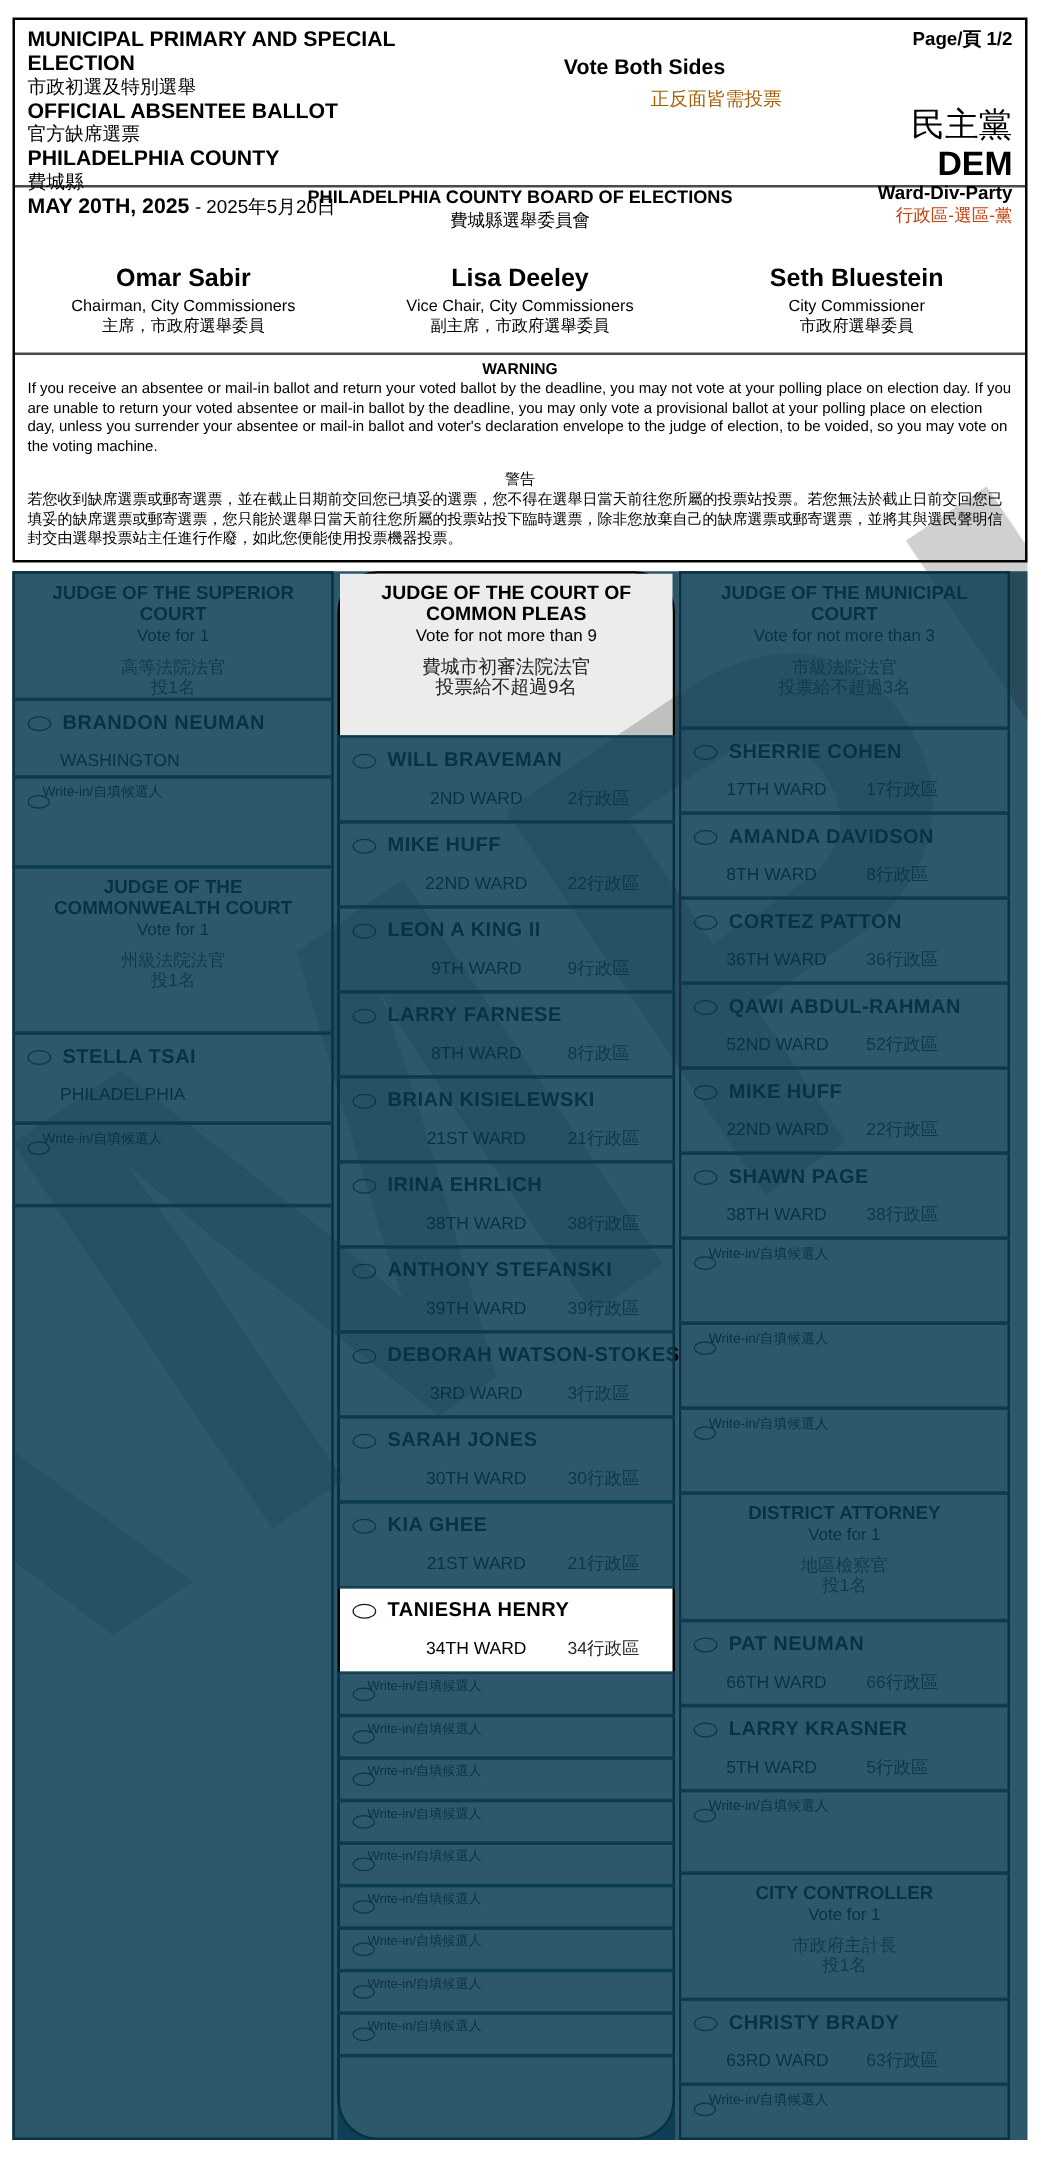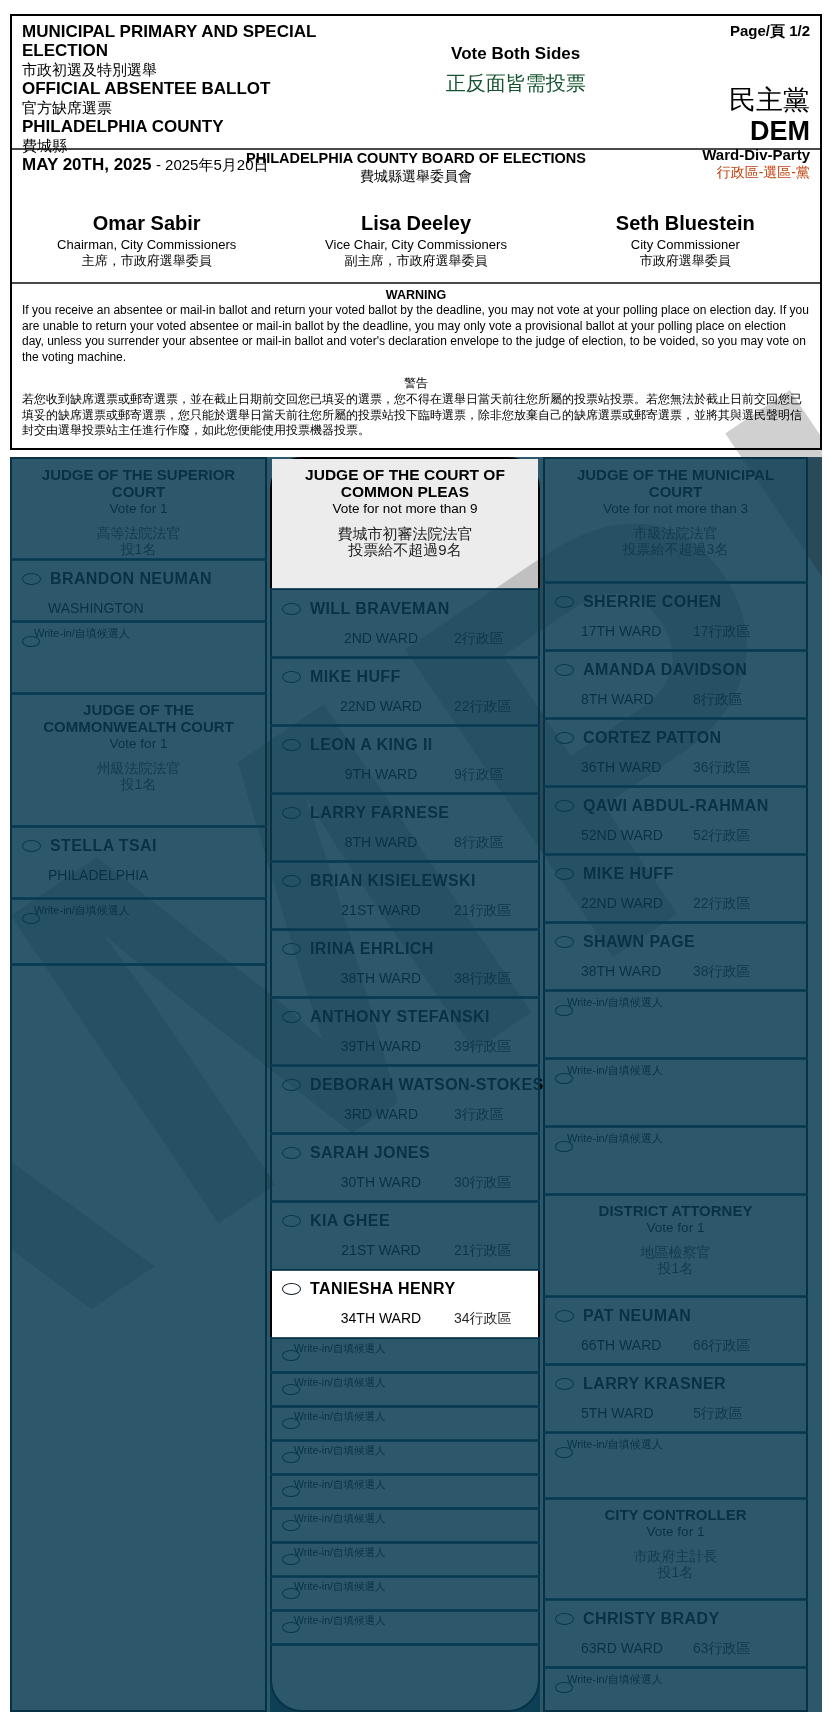--- a/index.html
+++ b/index.html
@@ -16,21 +16,21 @@
 
   
   #header-box { position:absolute; left:10px; top:14px; width:812px; height:436px; box-sizing:border-box;
     border:2px solid #000; display:flex; flex-direction:column; }
   #hdr-row1 { box-sizing:border-box; height:134px; border-bottom:2px solid #4a4a4a; display:flex; padding:6px 8px 0 10px; }
   #hdr-left { flex:1 1 auto; }
   #hdr-left .en { font-weight:bold; font-size:17px; line-height:19px; }
   #hdr-left .zh { font-size:15px; line-height:19px; }
   #hdr-center { width:220px; text-align:center; margin-top:22px; }
   #hdr-center .en { font-weight:bold; font-size:17px; }
-  #hdr-center .zh { font-size:20px; margin-top:6px; color:#14532d; }
+  #hdr-center .zh { font-size:15px; margin-top:6px; color:#a16207;text-align:right; }
   #hdr-right { width:185px; text-align:right; padding-right:2px; }
   #hdr-right .page { font-weight:bold; font-size:15px; }
   #hdr-right .party-zh { font-size:27px; line-height:32px;margin-top:43px; }
   #hdr-right .party-en { font-weight:bold; font-size:27px; line-height:30px; }
   #hdr-right .wdp { font-weight:bold; font-size:15px; line-height:18px; }
   #hdr-right .wdp-zh { font-size:14px; color:#c2410c; }
 
   #hdr-row2 { box-sizing:border-box; height:134px; border-bottom:2px solid #4a4a4a; text-align:center; padding-top:0; }
   #board-title { font-weight:bold; font-size:14.5px; }
   #board-title-zh { font-size:14px; margin-top:2px; }

